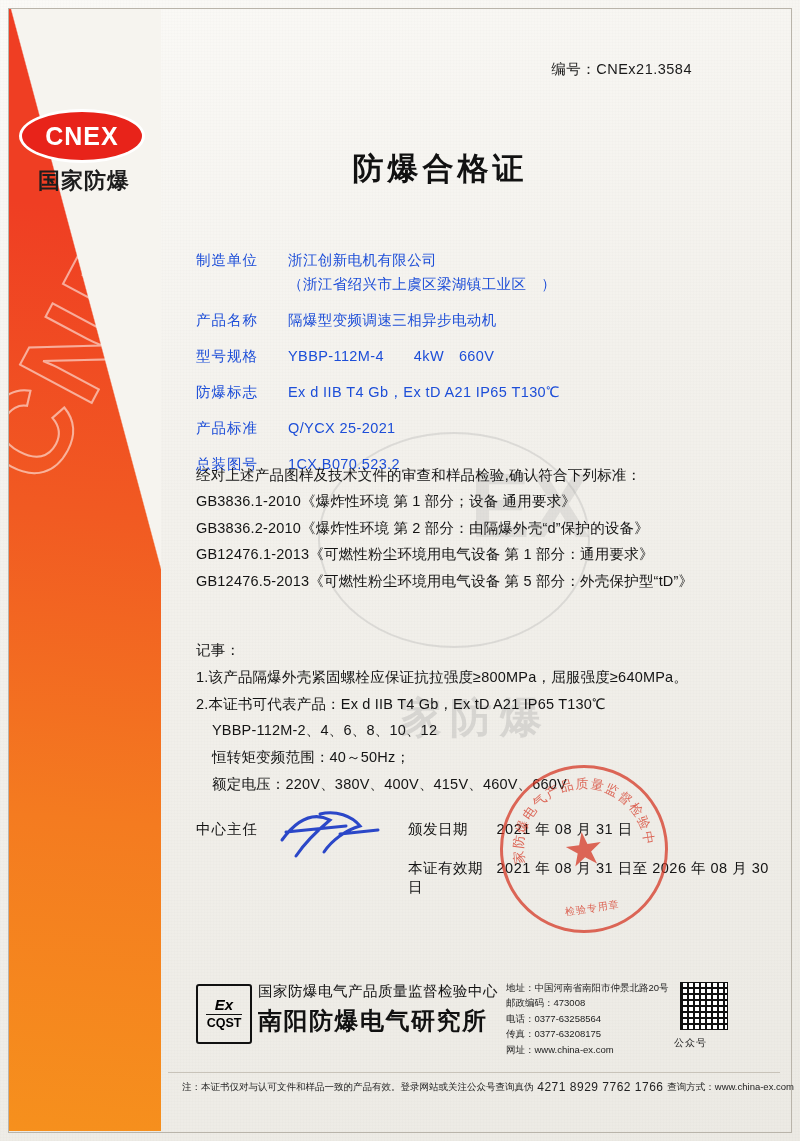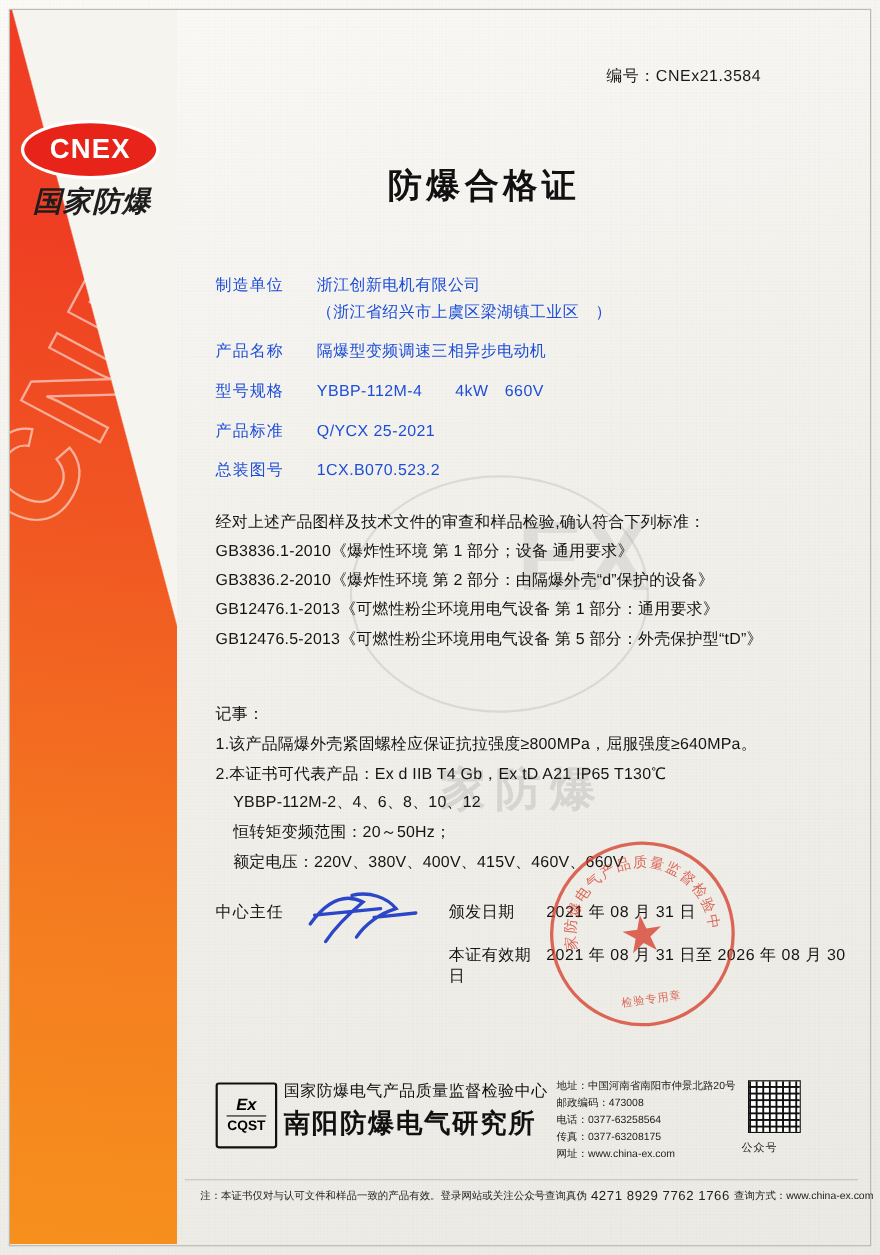--- a/index.html
+++ b/index.html
@@ -91,25 +91,24 @@
   }
   .logo-ellipse span {
     color: #fff;
     font-weight: 800;
     font-size: 25px;
     letter-spacing: 1px;
     font-family: "Liberation Sans", sans-serif;
   }
   .logo-sub {
     margin-top: 6px;
-    font-size: 26px;
+    font-size: 22px;
     font-weight: 700;
     color: #1d1d1d;
     letter-spacing: 1px;
-    font-style: italic;
   }
 
   
   .doc-number {
     position: absolute;
     right: 108px;
     top: 60px;
     font-size: 14.5px;
     color: #1a1a1a;
     letter-spacing: .5px;
@@ -386,20 +385,24 @@
     </div>
     <div class="field-row">
       <div class="field-label">产品名称</div>
       <div class="field-value">隔爆型变频调速三相异步电动机</div>
     </div>
     <div class="field-row">
       <div class="field-label">型号规格</div>
       <div class="field-value">YBBP-112M-4　　4kW　660V</div>
     </div>
     <div class="field-row">
+      <div class="field-label">防爆标志</div>
+      <div class="field-value">Ex d IIB T4 Gb，Ex tD A21 IP65 T130℃</div>
+    </div>
+    <div class="field-row">
       <div class="field-label">产品标准</div>
       <div class="field-value">Q/YCX 25-2021</div>
     </div>
     <div class="field-row">
       <div class="field-label">总装图号</div>
       <div class="field-value">1CX.B070.523.2</div>
     </div>
   </div>
 
   <div class="standards">
@@ -408,21 +411,21 @@
     <div>GB3836.2-2010《爆炸性环境 第 2 部分：由隔爆外壳“d”保护的设备》</div>
     <div>GB12476.1-2013《可燃性粉尘环境用电气设备 第 1 部分：通用要求》</div>
     <div>GB12476.5-2013《可燃性粉尘环境用电气设备 第 5 部分：外壳保护型“tD”》</div>
   </div>
 
   <div class="notes">
     <div>记事：</div>
     <div>1.该产品隔爆外壳紧固螺栓应保证抗拉强度≥800MPa，屈服强度≥640MPa。</div>
     <div>2.本证书可代表产品：Ex d IIB T4 Gb，Ex tD A21 IP65 T130℃</div>
     <div class="indent">YBBP-112M-2、4、6、8、10、12</div>
-    <div class="indent">恒转矩变频范围：20～50Hz；</div>
+    <div class="indent">恒转矩变频范围：40～50Hz；</div>
     <div class="indent">额定电压：220V、380V、400V、415V、460V、660V</div>
   </div>
 
   <div class="sig-area">
     <div class="sig-left">
       <span class="sig-label">中心主任</span>
       <svg class="signature" viewBox="0 0 110 64">
         <path d="M8 40 C24 18, 40 12, 56 20 C44 30, 30 44, 22 56 M12 32 L72 26 M46 14 C62 10, 78 16, 86 26 C72 30, 58 40, 50 52 M66 34 L104 30" fill="none" stroke="#2b47c8" stroke-width="3" stroke-linecap="round"></path>
       </svg>
     </div>

